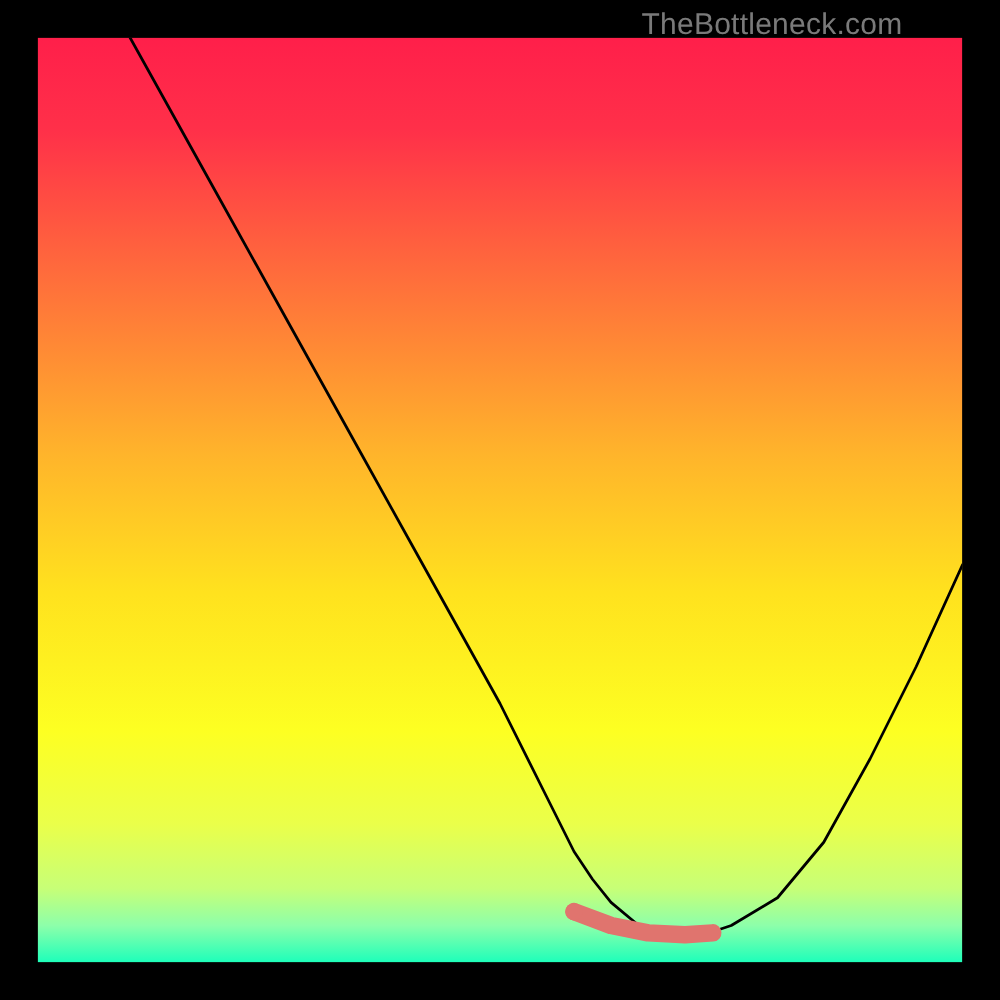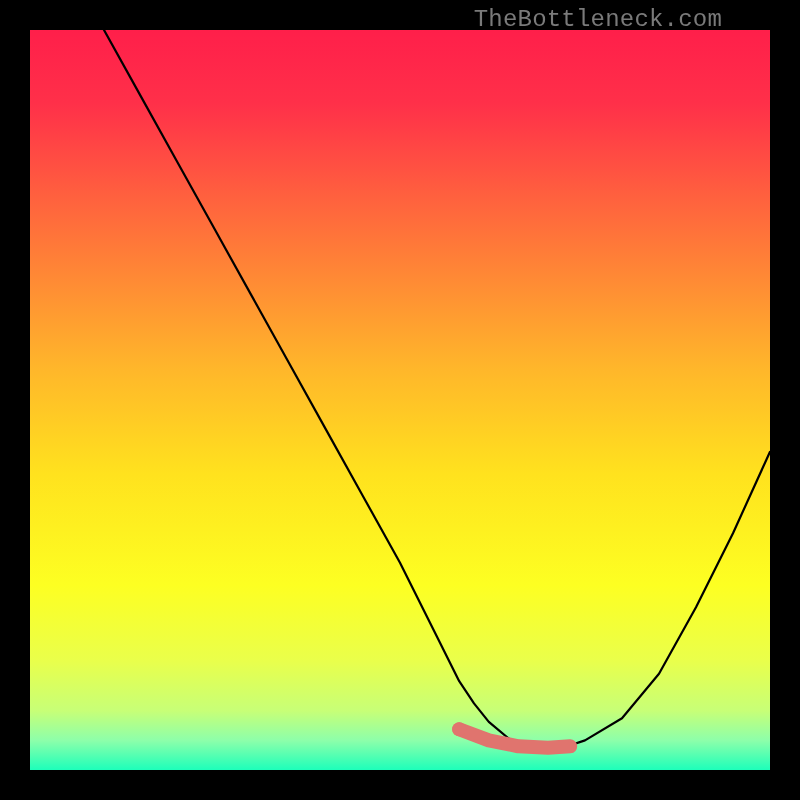--- a/index.html
+++ b/index.html
@@ -8,21 +8,20 @@
     width: 800px;
     height: 800px;
     background: #000;
     font-family: Arial, sans-serif;
   }
   .frame {
     position: relative;
     width: 740px;
     height: 800px;
     background: #000;
-    font-family: Liberation Mono, monospace;
   }
   .watermark {
     position: absolute;
     top: 6px;
     right: 18px;
     color: #7a7a7a;
     font-size: 24px;
     font-weight: 500;
     letter-spacing: 0.2px;
     z-index: 10;

